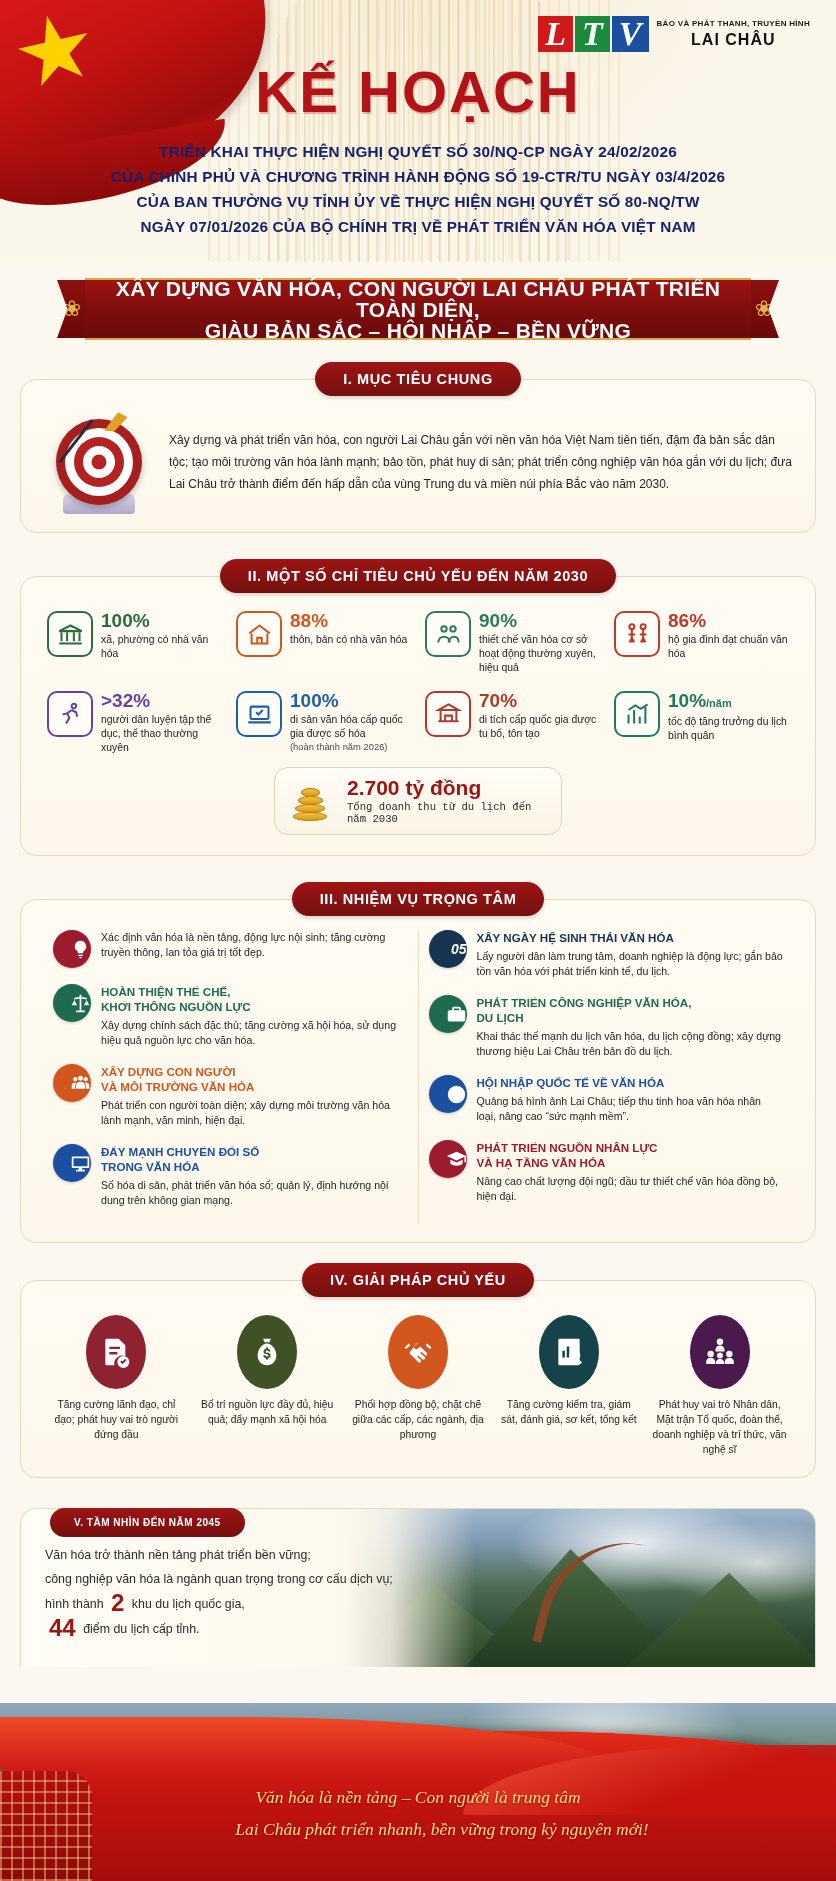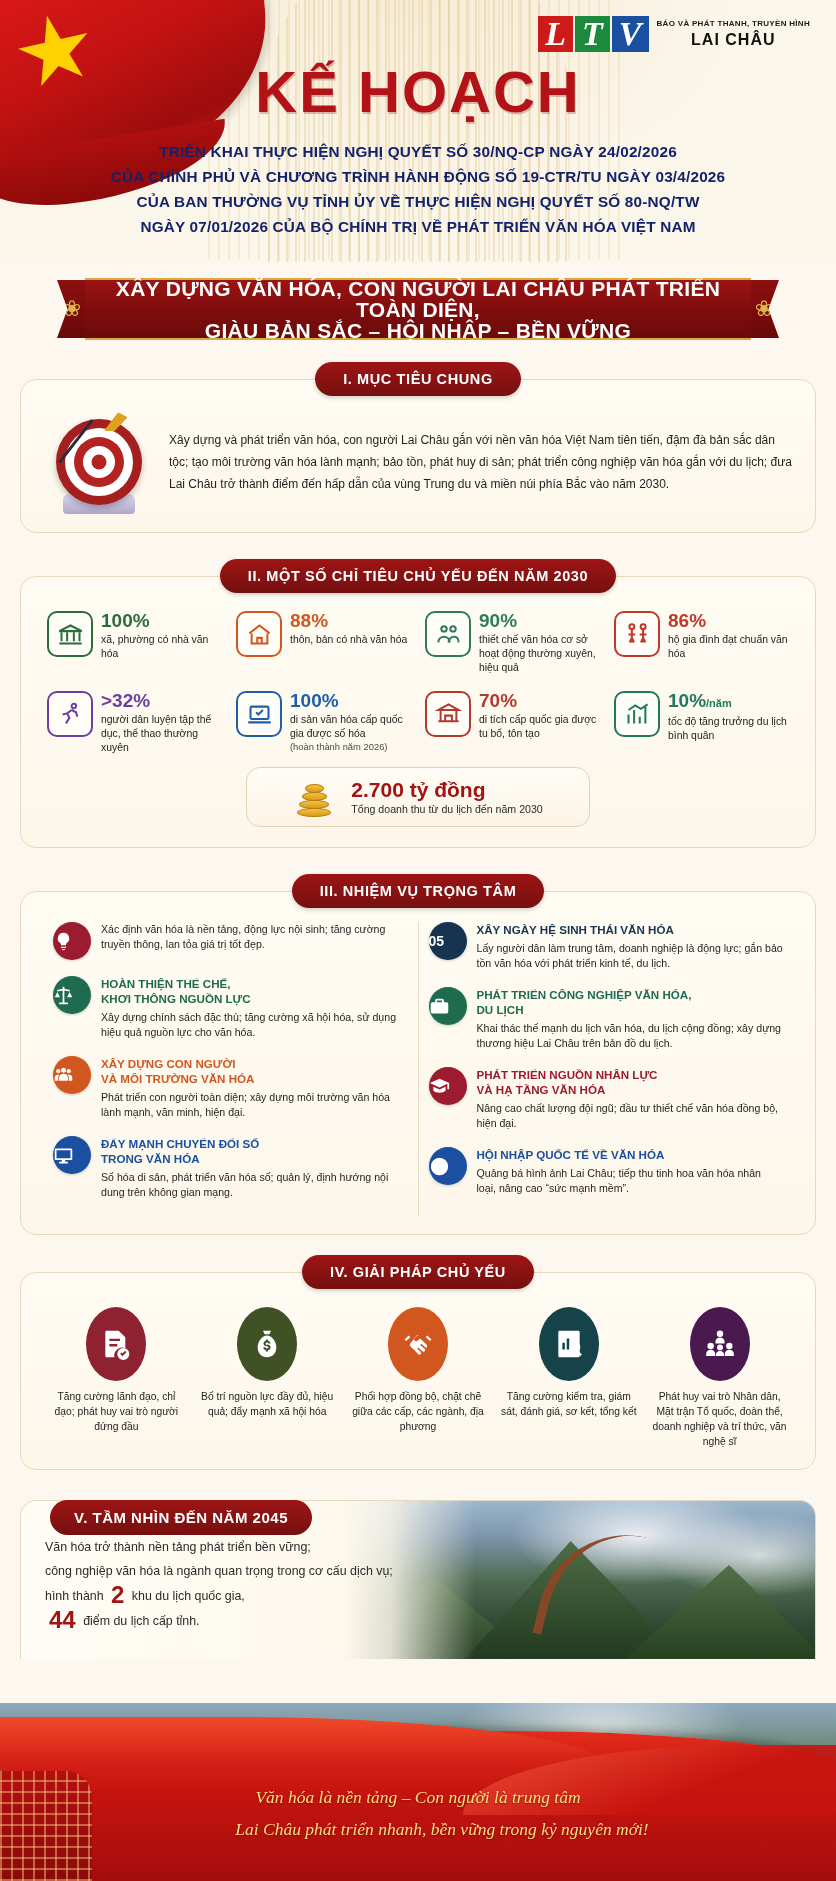--- a/index.html
+++ b/index.html
@@ -239,50 +239,51 @@
     background: #fffdf8;
   }
   .stat-ic svg { width: 27px; height: 27px; }
   .stat-val { font-size: 19px; font-weight: bold; line-height: 20px; }
   .stat-val .unit { font-size: 11px; font-weight: bold; }
   .stat-lbl { font-size: 10.4px; line-height: 14px; color: #232323; margin-top: 2px; }
   .stat-note { font-size: 9.4px; color: #4a4a4a; }
 
   .money-box {
     margin: 6px auto 2px;
-    width: 344px;
+    width: 288px;
     display: flex;
     align-items: center;
     justify-content: center;
     gap: 12px;
     border: 1px solid #e3d3b4;
     border-radius: 14px;
     background: linear-gradient(180deg,#fffdf7,#fbf4e5);
     padding: 9px 14px;
   }
   .coins { width: 46px; height: 40px; position: relative; flex: 0 0 46px; }
   .coin { position: absolute; border-radius: 50%; background: linear-gradient(180deg,#f5c242,#d89a18); border: 1px solid #b87e0d; }
   .money-val { font-size: 21px; font-weight: bold; color: #a01414; line-height: 22px; }
-  .money-lbl { font-size: 10.6px; color: #2a2a2a; margin-top: 2px; }
+  .money-lbl { font-size: 10.6px; color: #2a2a2a; margin-top: 2px; font-family: Liberation Mono, monospace; }
 
   
   .sec3 { margin-top: 26px; }
   .task-cols { display: flex; gap: 0; }
   .task-col { flex: 1; padding: 0 10px; }
   .task-col + .task-col { border-left: 1px solid #e8dcc4; }
   .task {
     display: flex; gap: 10px;
     margin-bottom: 16px;
   }
   .task-ic {
     flex: 0 0 38px; height: 38px;
     border-radius: 50%;
-    display: flex; align-items: center; justify-content: flex-start;
+    display: flex; align-items: center; justify-content: flex-end;
     color: #fff;
     box-shadow: 0 1px 3px rgba(0,0,0,.2);
+    font-style: italic;
   }
   .task-ic svg { width: 21px; height: 21px; fill: #fff; }
   .task-ic .num { font-size: 14px; font-weight: bold; }
   .task-title { font-size: 11.6px; font-weight: bold; line-height: 15px; margin-bottom: 4px; }
   .task-desc { font-size: 10.6px; line-height: 15px; color: #1f1f1f; }
 
   
   .sec4 { margin-top: 20px; }
   .sol-grid { display: grid; grid-template-columns: repeat(5,1fr); gap: 4px; }
   .sol { text-align: center; padding: 2px 4px; }
@@ -294,21 +295,21 @@
   }
   .sol-ic svg { width: 32px; height: 32px; fill: #fff; }
   .sol-lbl { font-size: 10.3px; line-height: 15px; color: #1e1e1e; }
 
   
   .sec5 { margin: 24px 20px 0; position: relative; }
   .sec5-pill {
     position: absolute; left: 30px; top: 0;
     z-index: 5;
     background: linear-gradient(180deg,#9e1414,#751010);
-    color: #fff; font-weight: bold; font-size: 15px;
+    color: #fff; font-weight: bold; font-size: 10px;
     padding: 9px 24px; border-radius: 20px;
     letter-spacing: .5px;
   }
   .sec5-card {
     position: relative;
     margin-top: 30px;
     padding: 34px 24px 26px;
     border: 1px solid #e7d9bd;
     border-top-left-radius: 16px;
     border-top-right-radius: 16px;
@@ -643,40 +644,40 @@
               <svg viewBox="0 0 24 24">
                 <path d="M9 3h6a2 2 0 012 2v2h3a2 2 0 012 2v9a2 2 0 01-2 2H4a2 2 0 01-2-2V9a2 2 0 012-2h3V5a2 2 0 012-2zm0 4h6V5H9v2z"></path>
               </svg>
             </div>
             <div>
               <div class="task-title" style="color:#1e6b4f">PHÁT TRIỂN CÔNG NGHIỆP VĂN HÓA,<br>DU LỊCH</div>
               <div class="task-desc">Khai thác thế mạnh du lịch văn hóa, du lịch cộng đồng; xây dựng thương hiệu Lai Châu trên bản đồ du lịch.</div>
             </div>
           </div>
           <div class="task">
-            <div class="task-ic" style="background:#9c1b2e">
-              <svg viewBox="0 0 24 24">
-                <path d="M12 3L1 8l11 5 9-4.1V15h2V8L12 3zM5 12.3V16c0 1.7 3.1 3 7 3s7-1.3 7-3v-3.7l-7 3.2-7-3.2z"></path>
-              </svg>
-            </div>
-            <div>
-              <div class="task-title" style="color:#9c1b2e">PHÁT TRIỂN NGUỒN NHÂN LỰC<br>VÀ HẠ TẦNG VĂN HÓA</div>
-              <div class="task-desc">Nâng cao chất lượng đội ngũ; đầu tư thiết chế văn hóa đồng bộ, hiện đại.</div>
-            </div>
-          </div>
-          <div class="task">
             <div class="task-ic" style="background:#1b4fa0">
               <svg viewBox="0 0 24 24" fill="none" stroke="#fff" stroke-width="1.8">
                 <circle cx="12" cy="12" r="9"></circle>
                 <path d="M3 12h18M12 3c2.6 2.6 2.6 15.4 0 18M12 3c-2.6 2.6-2.6 15.4 0 18"></path>
               </svg>
             </div>
             <div>
               <div class="task-title" style="color:#1b4fa0">HỘI NHẬP QUỐC TẾ VỀ VĂN HÓA</div>
               <div class="task-desc">Quảng bá hình ảnh Lai Châu; tiếp thu tinh hoa văn hóa nhân loại, nâng cao “sức mạnh mềm”.</div>
+            </div>
+          </div>
+          <div class="task">
+            <div class="task-ic" style="background:#9c1b2e">
+              <svg viewBox="0 0 24 24">
+                <path d="M12 3L1 8l11 5 9-4.1V15h2V8L12 3zM5 12.3V16c0 1.7 3.1 3 7 3s7-1.3 7-3v-3.7l-7 3.2-7-3.2z"></path>
+              </svg>
+            </div>
+            <div>
+              <div class="task-title" style="color:#9c1b2e">PHÁT TRIỂN NGUỒN NHÂN LỰC<br>VÀ HẠ TẦNG VĂN HÓA</div>
+              <div class="task-desc">Nâng cao chất lượng đội ngũ; đầu tư thiết chế văn hóa đồng bộ, hiện đại.</div>
             </div>
           </div>
         </div>
     </div>
   </div>
 </div>
 
 <div class="section sec4">
   <div class="sec-pill">IV. GIẢI PHÁP CHỦ YẾU</div>
   <div class="card">

